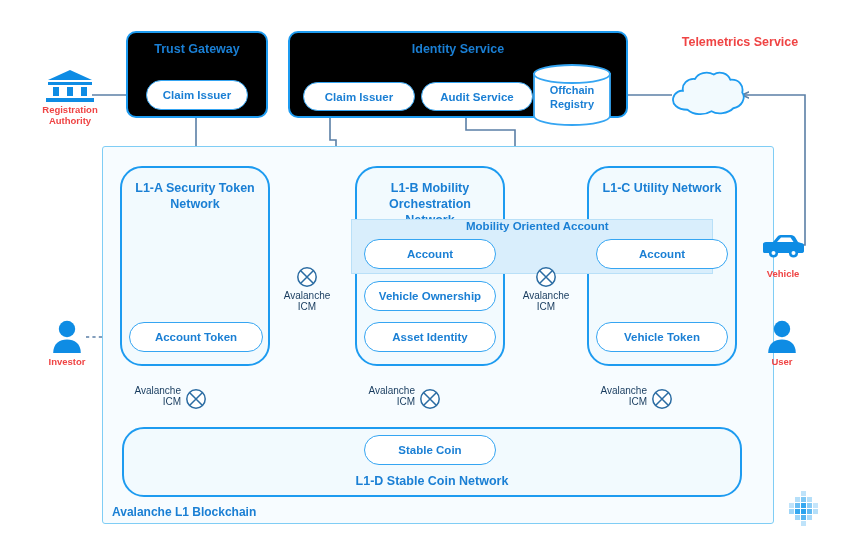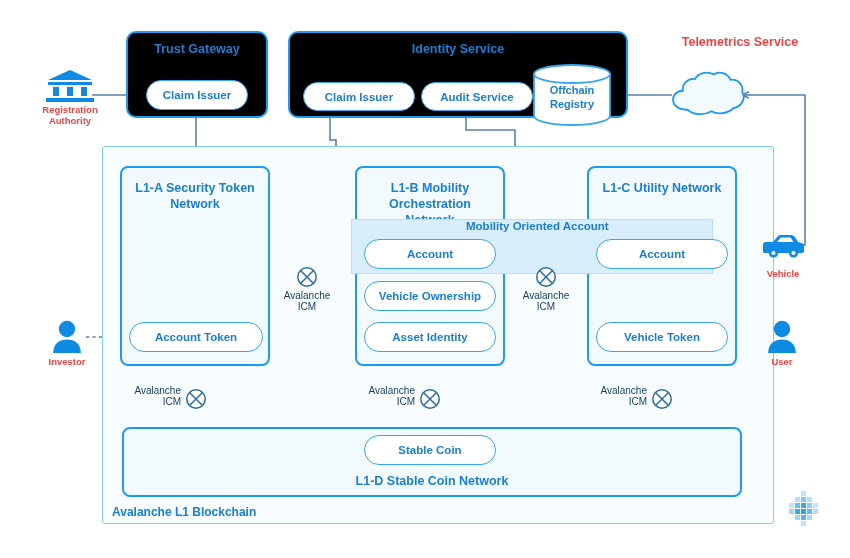--- a/index.html
+++ b/index.html
@@ -13,21 +13,21 @@
   .svc{border:2.4px solid #1d9bf0;background:#000000;border-radius:10px;}
   .svc-title{position:absolute;left:0;right:0;text-align:center;color:#1a7fd4;
              font-weight:bold;font-size:12.5px;line-height:15px;}
 
   
   .pill{border:1.7px solid #35a5f2;background:#ffffff;border-radius:999px;
         display:flex;align-items:center;justify-content:center;
         color:#1a7fd4;font-weight:bold;font-size:11.5px;text-align:center;}
 
   
-  .l1{border:2.6px solid #1d9bf0;background:#f2fafe;border-radius:8px;}
+  .l1{border:2.6px solid #1d9bf0;background:#f2fafe;border-radius:22px;}
   .l1-title{position:absolute;left:6px;right:6px;text-align:center;color:#1a7fd4;
             font-weight:bold;font-size:12.5px;line-height:16px;}
 
   
   .outer{border:1.4px solid #7fcdf5;background:#f7fcff;border-radius:3px;}
   .outer-label{position:absolute;color:#1a7fd4;font-weight:bold;font-size:12px;}
 
   
   .band{background:#d9eefc;border:1px solid #b9e0f8;}
   .band-label{position:absolute;color:#1a7fd4;font-weight:bold;font-size:11.5px;}

